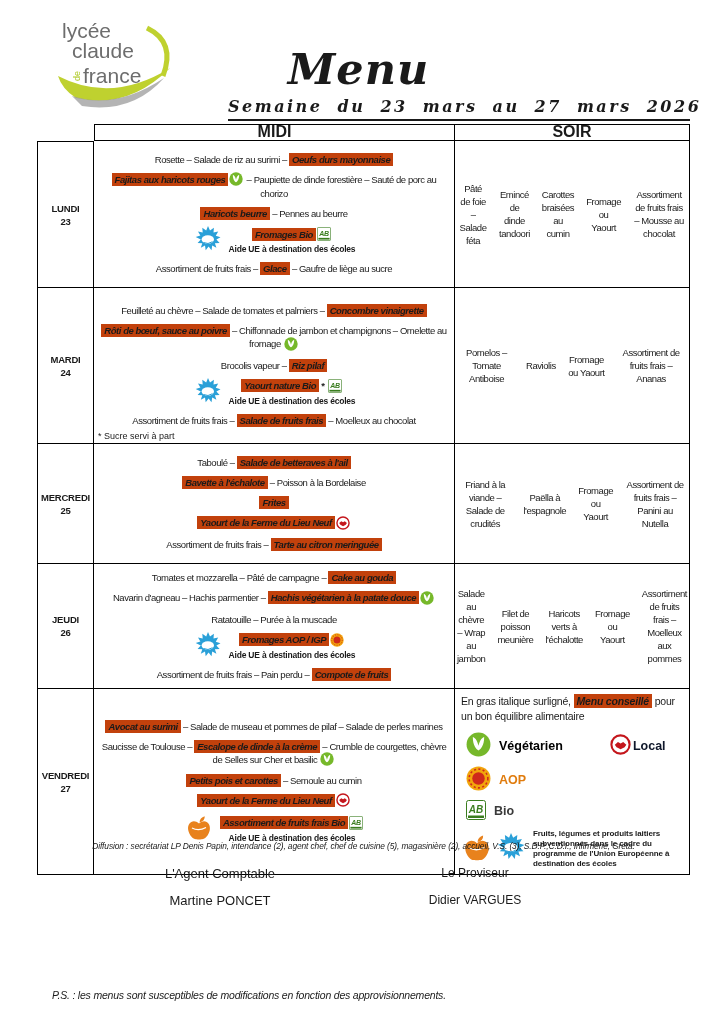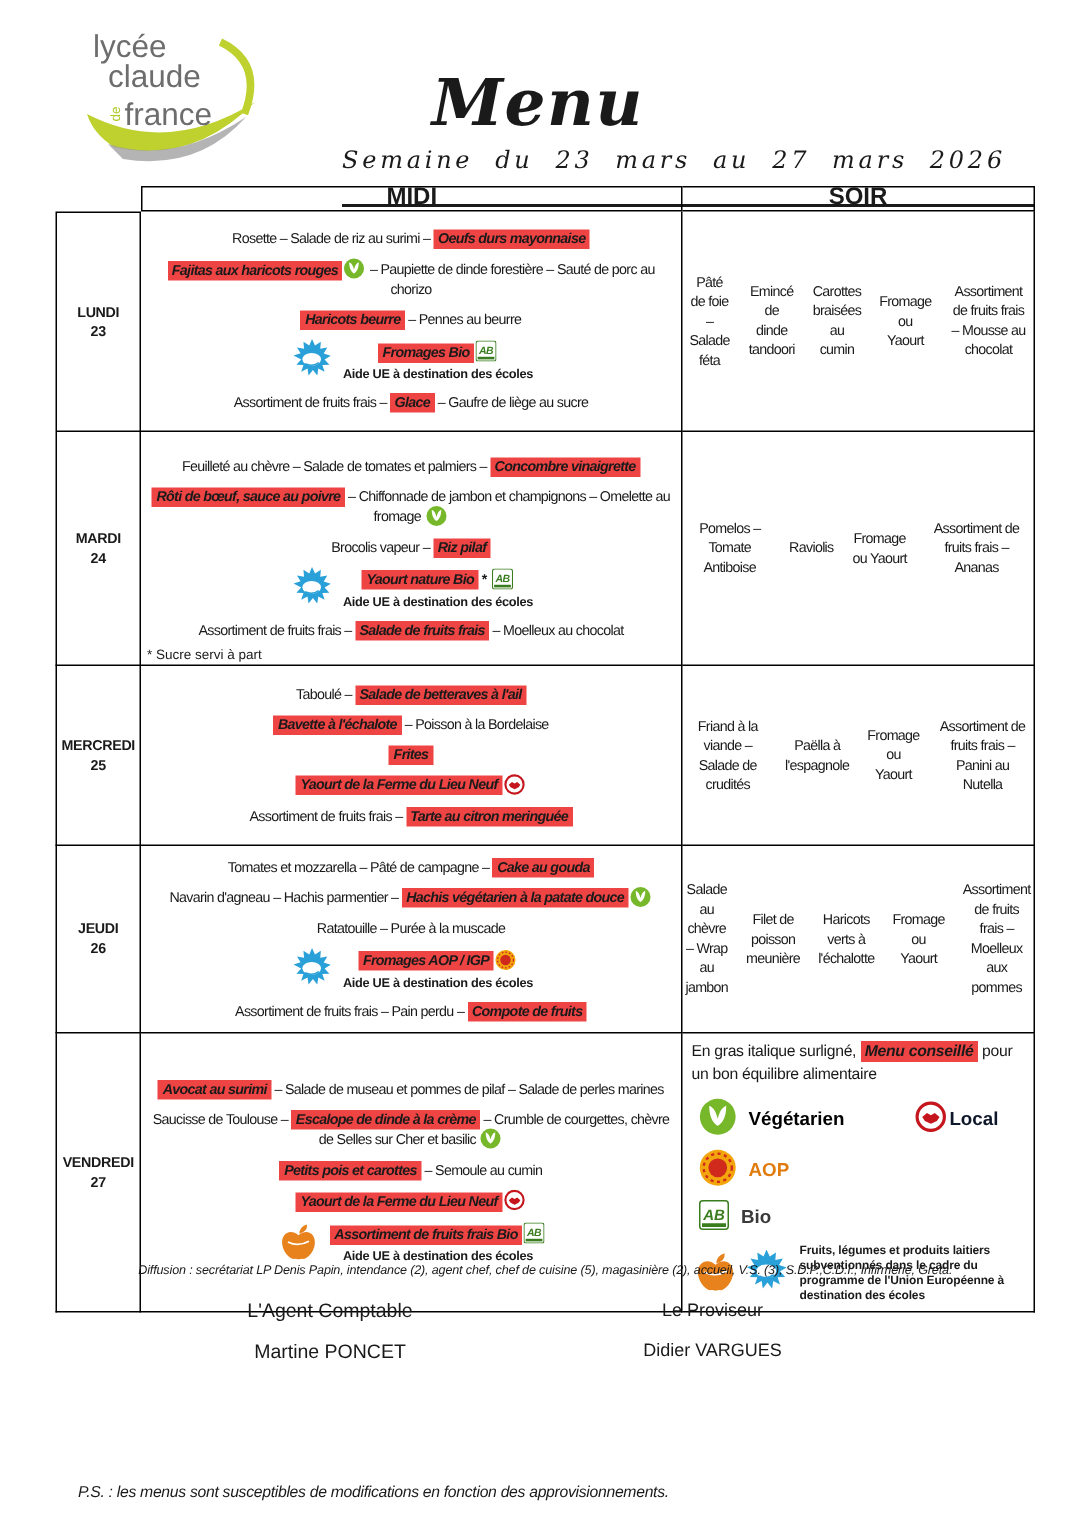--- a/index.html
+++ b/index.html
@@ -7,23 +7,23 @@
     font-family:"Liberation Sans", sans-serif; color:#1a1a1a; }
 
   
   .logo { position:absolute; left:50px; top:14px; width:130px; height:100px; }
 
   
   .title { position:absolute; top:44px; left:0; width:717px; text-align:center;
     font-family:"DejaVu Serif", serif; font-style:italic; font-weight:bold;
     font-size:43px; letter-spacing:1px; }
   .subtitle { position:absolute; top:97px; left:228px; width:462px;
-    font-family:"DejaVu Serif", serif; font-style:italic; font-weight:normal;
+    font-family:"DejaVu Serif", serif; font-style:italic; font-weight:bold;
     font-size:16px; letter-spacing:2.5px; word-spacing:7px;
-    border-bottom:2px solid #1a1a1a; padding-bottom:20px; white-space:nowrap; }
+    border-bottom:2px solid #1a1a1a; padding-bottom:3px; white-space:nowrap; }
 
   
   .menu-table { position:absolute; left:37px; top:124px; width:653px; }
   .header-row { display:grid; grid-template-columns:57px 361px 235px; height:17px; }
   .hcell { border:1.5px solid #000; font-weight:bold; font-size:16px; text-align:center;
     line-height:14px; }
   .hcell.soir { border-left:none; }
   .corner { border:none; }
 
   .day-row { display:grid; grid-template-columns:57px 361px 235px; }
@@ -39,21 +39,21 @@
     letter-spacing:-0.2px; line-height:13px; }
   #day-rows .day-row:nth-child(1) .day-cell { border-top:1.5px solid #000; }
   .midi-cell { border-right:1.5px solid #000; border-bottom:1.5px solid #000;
     display:flex; flex-direction:column; justify-content:center; align-items:center;
     gap:7px; padding:5px 4px; position:relative; text-align:center; }
   .soir-cell { border-right:1.5px solid #000; border-bottom:1.5px solid #000;
     display:flex; justify-content:center; align-items:center;
     gap:12px; padding:4px 4px; text-align:center; }
 
   .menu-line { font-size:9.5px; letter-spacing:-0.45px; line-height:13px; }
-  .hl { background:#ef4444; font-weight:bold; font-style:italic; padding:1px 3px; }
+  .hl { background:#c2410c; font-weight:bold; font-style:italic; padding:1px 3px; }
   .bseg { font-weight:bold; }
 
   .inline-icon { display:inline-flex; vertical-align:middle; margin:0 1px; position:relative; top:-1px; }
   .inline-icon svg { display:block; }
 
   .eu-line { display:flex; align-items:center; justify-content:center; gap:6px; }
   .eu-stack { display:flex; flex-direction:column; align-items:center; gap:2px; }
   .eu-sub { font-size:8.5px; font-weight:bold; letter-spacing:-0.2px; }
 
   .midi-note { position:absolute; left:4px; bottom:2px; font-size:9px; text-align:left; }

